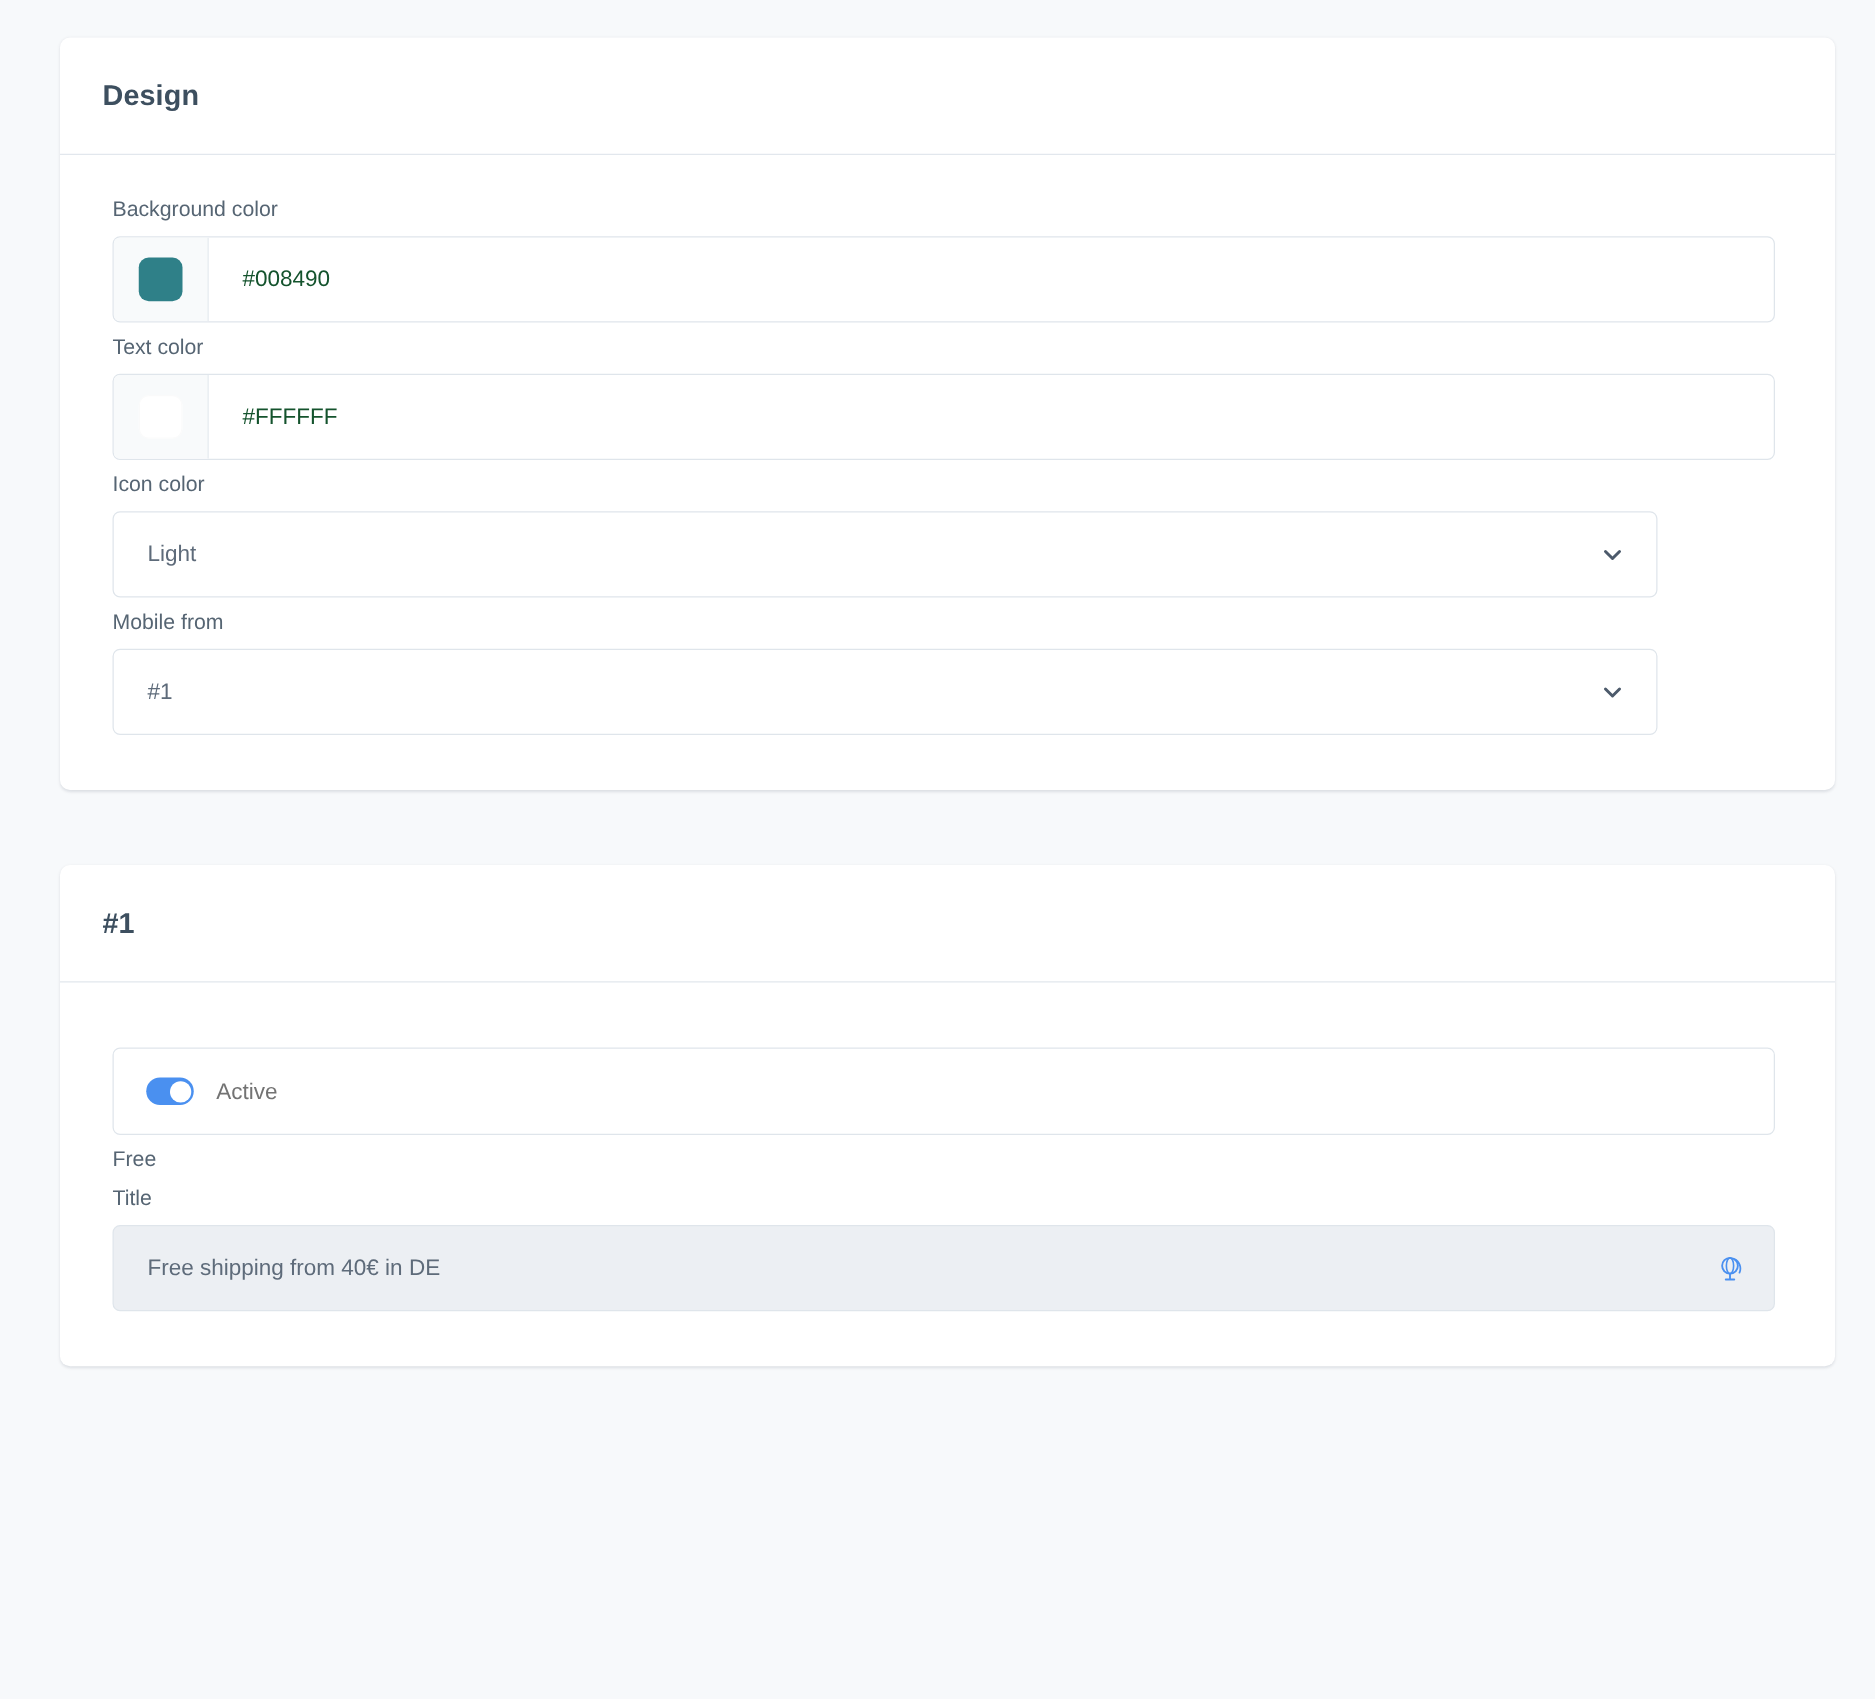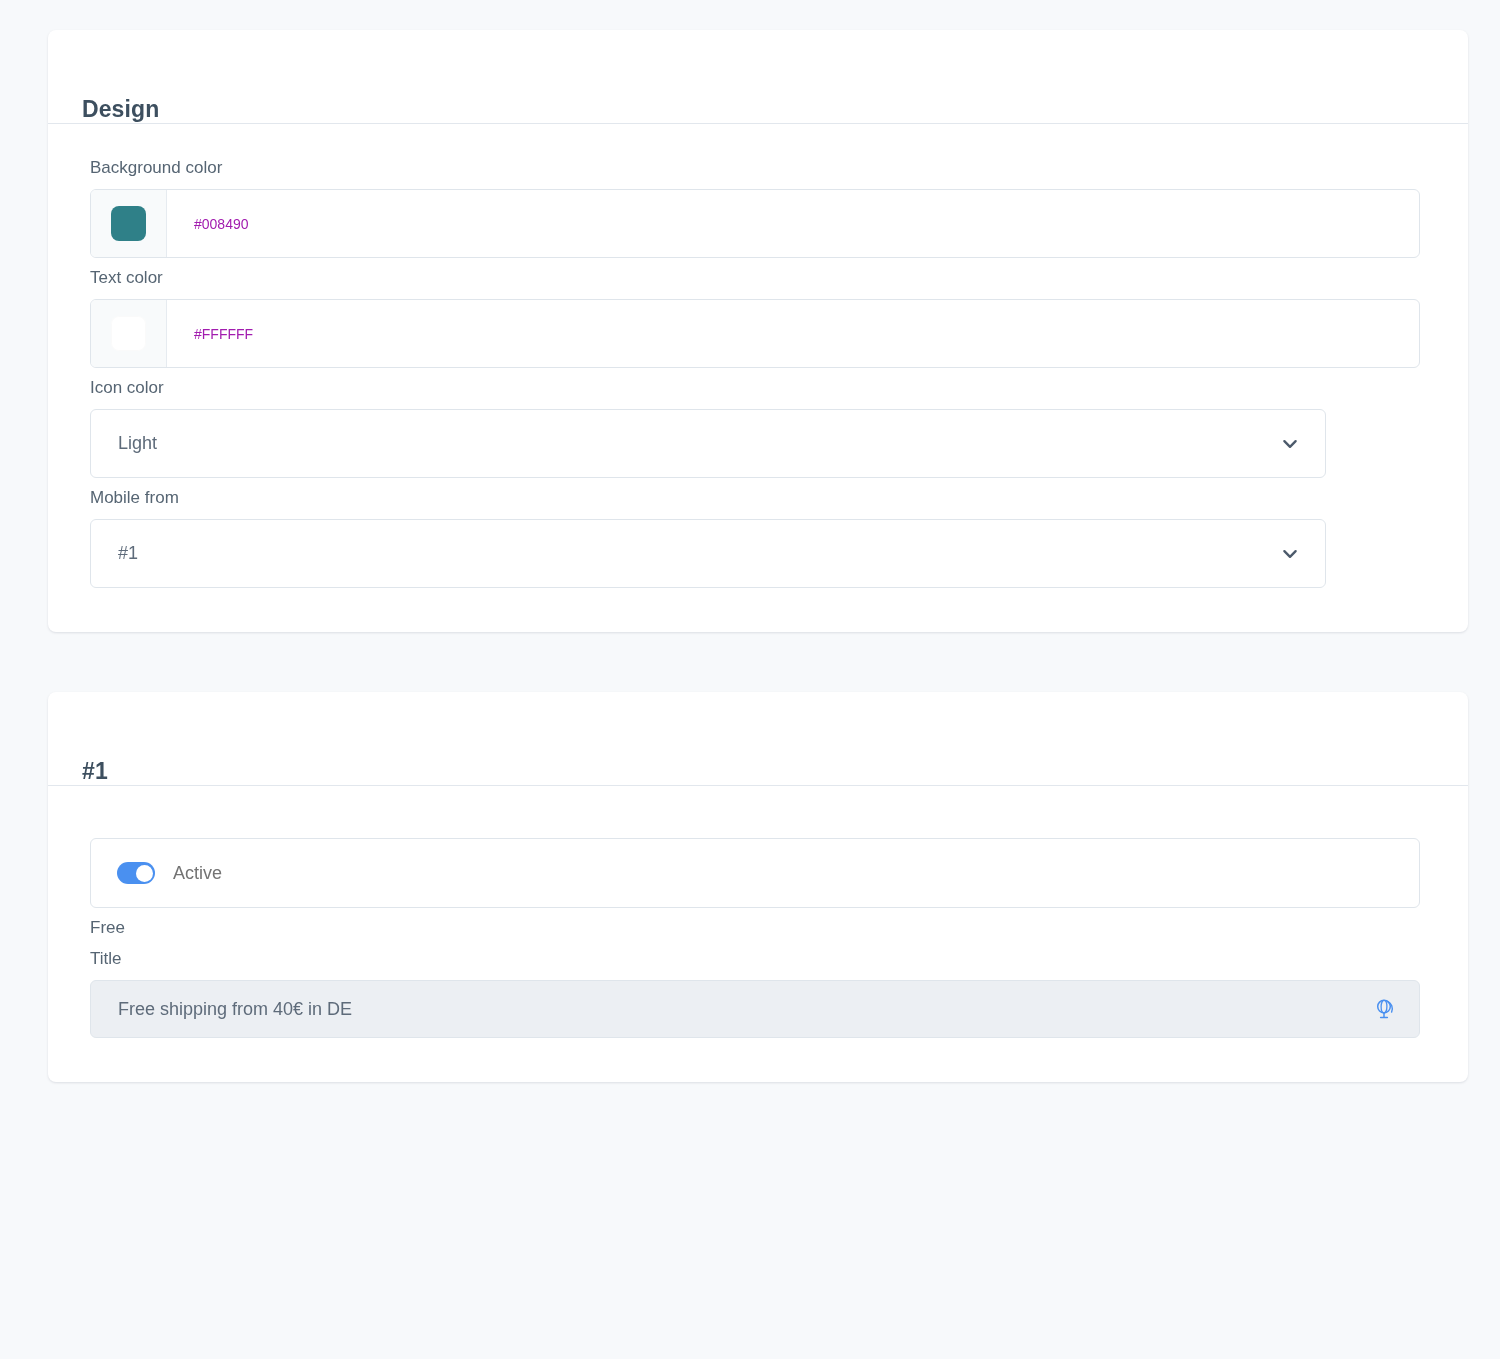--- a/index.html
+++ b/index.html
@@ -21,21 +21,21 @@
   .card {
     background: #ffffff;
     border-radius: 8px;
     box-shadow: 0 1px 3px rgba(16,30,54,0.08), 0 1px 2px rgba(16,30,54,0.04);
     width: 1420px;
     overflow: hidden;
   }
   .card-header {
     height: 94px;
     display: flex;
-    align-items: flex-end;
+    align-items: center;
     padding: 0 34px;
     border-bottom: 1px solid #e2e7ed;
   }
   .card-title {
     font-size: 23px;
     font-weight: 600;
     color: #3d4f5f;
     letter-spacing: 0.1px;
   }
   .card-body { padding: 34px 42px 44px 42px; }
@@ -74,22 +74,22 @@
     width: 35px;
     height: 35px;
     border-radius: 8px;
   }
   .swatch.white { box-shadow: 0 0 0 1px rgba(0,0,0,0.02) inset; }
   .text-cell {
     flex: 1 1 auto;
     display: flex;
     align-items: center;
     padding-left: 27px;
-    font-size: 14px;
-    color: #a21caf;
+    font-size: 18px;
+    color: #14532d;
   }
 
   
   .select-shell {
     position: relative;
     width: 1236px;
     height: 69px;
     border: 1px solid #dfe5eb;
     border-radius: 6px;
     background: #ffffff;
@@ -140,21 +140,21 @@
   .toggle-label {
     margin-left: 18px;
     font-size: 18px;
     color: #737373;
   }
 
   
   .input-readonly {
     position: relative;
     width: 1330px;
-    height: 58px;
+    height: 69px;
     border: 1px solid #dfe5eb;
     border-radius: 6px;
     background: #eceff3;
     display: flex;
     align-items: center;
     padding: 0 56px 0 27px;
     font-size: 18px;
     color: #5e6b7a;
   }
   .globe-btn {

